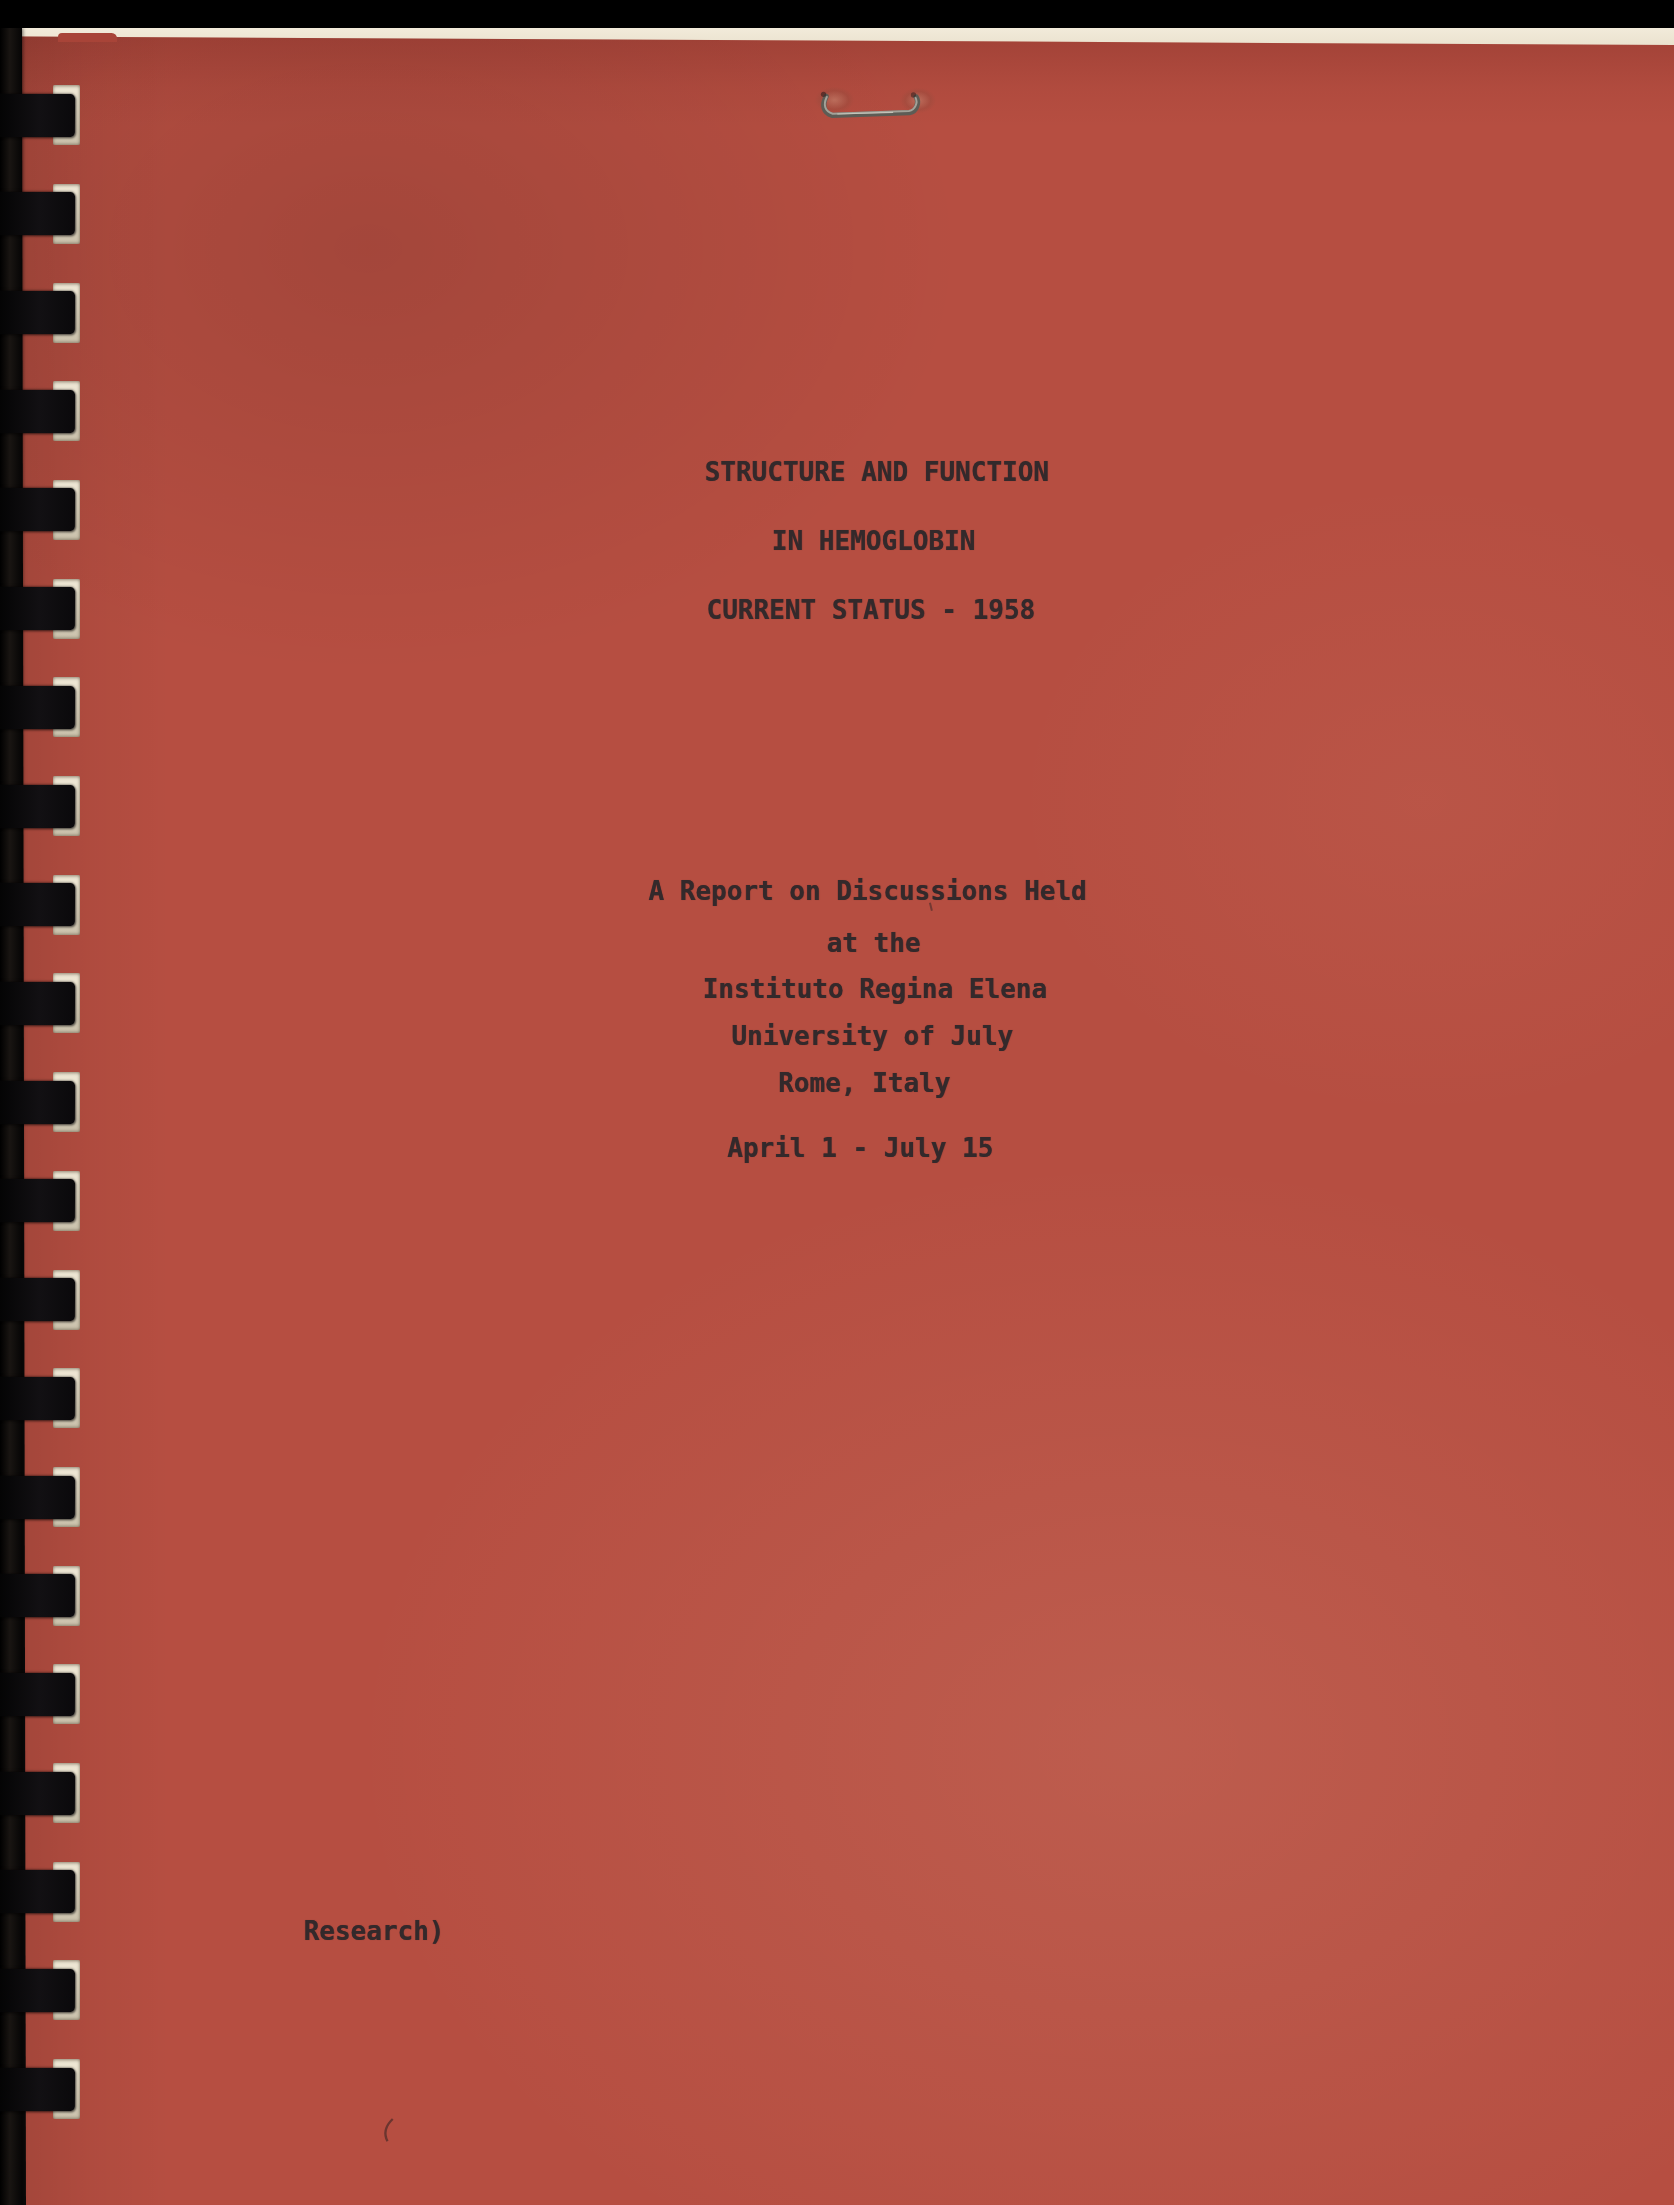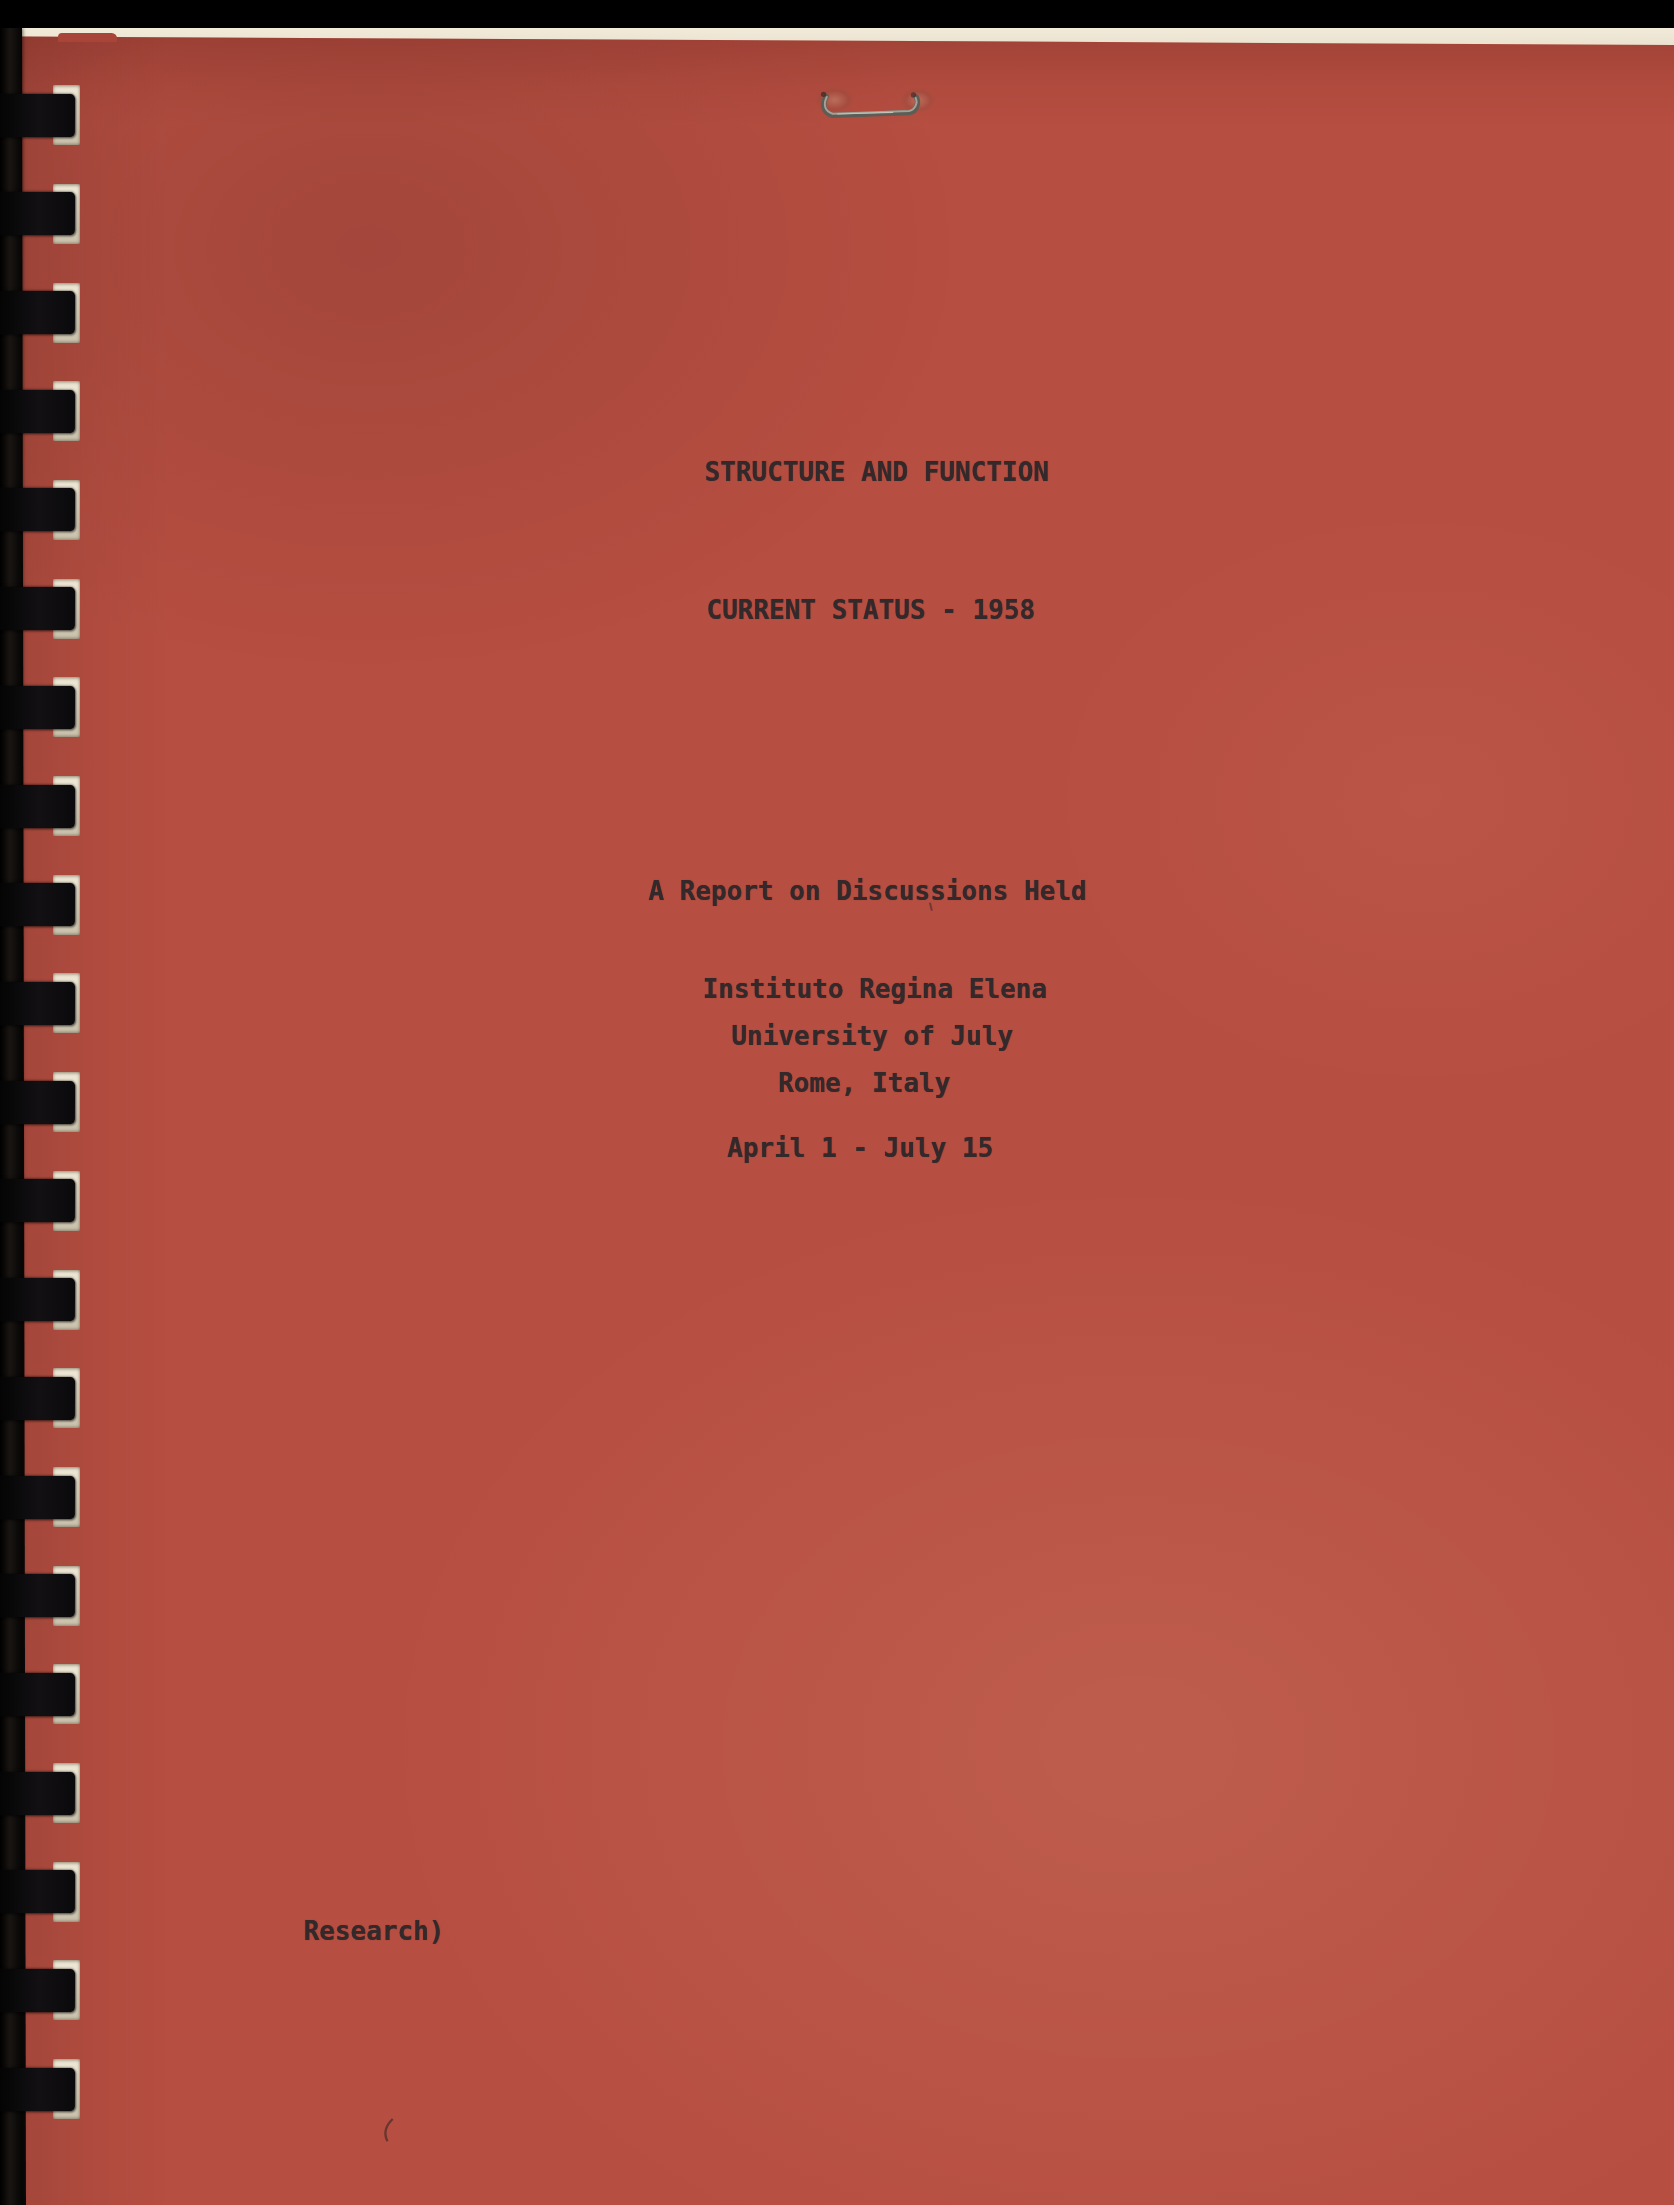--- a/index.html
+++ b/index.html
@@ -135,26 +135,32 @@
       <div class="tooth" style="top: 2040px;"></div>
     </div>
   <div class="spine"></div>
 
   <div class="scuff left"></div>
   <div class="scuff right"></div>
 
   <div class="type centered" style="top:405px">
     <span style="left:8.5px">STRUCTURE AND FUNCTION</span>
   </div>
+  <div class="type centered" style="top:474px">
+    <span style="left:5.3px">IN HEMOGLOBIN</span>
+  </div>
   <div class="type centered" style="top:543px">
     <span style="left:2.6px">CURRENT STATUS - 1958</span>
   </div>
 
   <div class="type centered" style="top:824px">
     <span style="left:-0.7px">A Report on Discussions Held</span>
+  </div>
+  <div class="type centered" style="top:876px">
+    <span style="left:5.3px">at the</span>
   </div>
   <div class="type centered" style="top:922px">
     <span style="left:6.6px">Instituto Regina Elena</span>
   </div>
   <div class="type centered" style="top:969px">
     <span style="left:4px">University of July</span>
   </div>
   <div class="type centered" style="top:1016px">
     <span style="left:-4px">Rome, Italy</span>
   </div>

